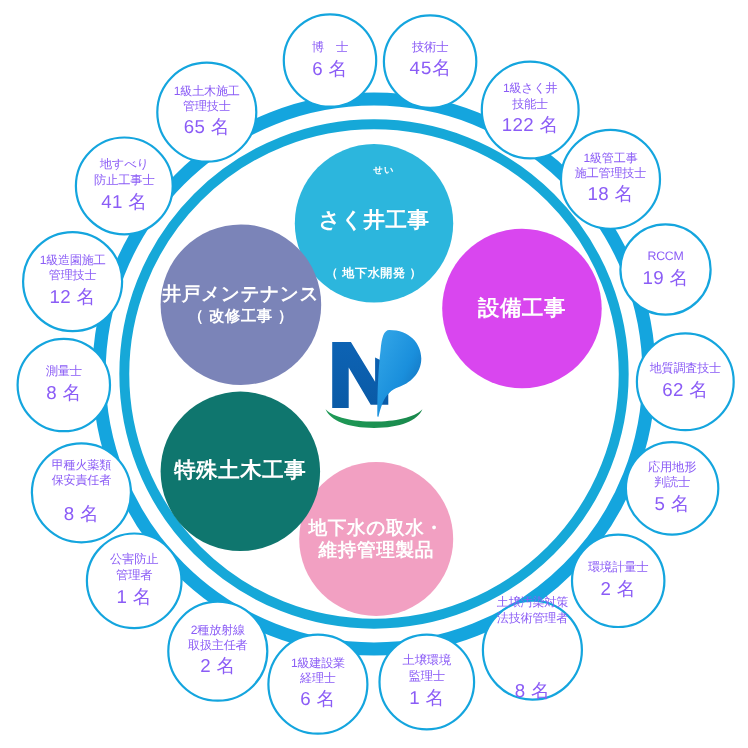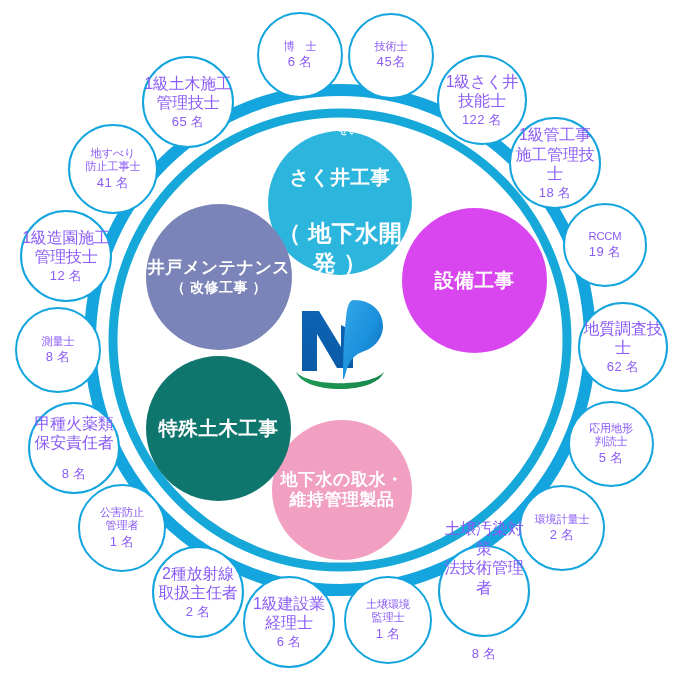--- a/index.html
+++ b/index.html
@@ -37,27 +37,27 @@
     z-index: 6;
   }
   .outer-node .on-label {
     font-size: 11.2px;
     line-height: 1.22;
     letter-spacing: -0.2px;
     white-space: pre-line;
     font-weight: 500;
   }
   .outer-node .on-count {
-    font-size: 13px;
+    font-size: 17px;
     line-height: 1.25;
     margin-top: 1px;
     font-weight: 400;
     letter-spacing: 0.3px;
   }
-  .outer-node.wide .on-label { font-size: 16px; }
+  .outer-node.wide .on-label { font-size: 11px; }
 
   
   .seg {
     position: absolute;
     border-radius: 50%;
     display: flex;
     flex-direction: column;
     align-items: center;
     justify-content: center;
     text-align: center;
@@ -67,21 +67,21 @@
   }
   .seg .seg-main {
     font-size: 19.5px;
     font-weight: 700;
     line-height: 1.18;
     letter-spacing: 0.5px;
     white-space: pre-line;
     text-shadow: 0 0 1px rgba(0,0,0,0.06);
   }
   .seg .seg-sub {
-    font-size: 23px;
+    font-size: 11px;
     font-weight: 700;
     line-height: 1.3;
     letter-spacing: 0.5px;
     white-space: pre-line;
   }
   .seg .seg-ruby {
     font-size: 8.5px;
     font-weight: 700;
     line-height: 1;
     letter-spacing: 1px;

